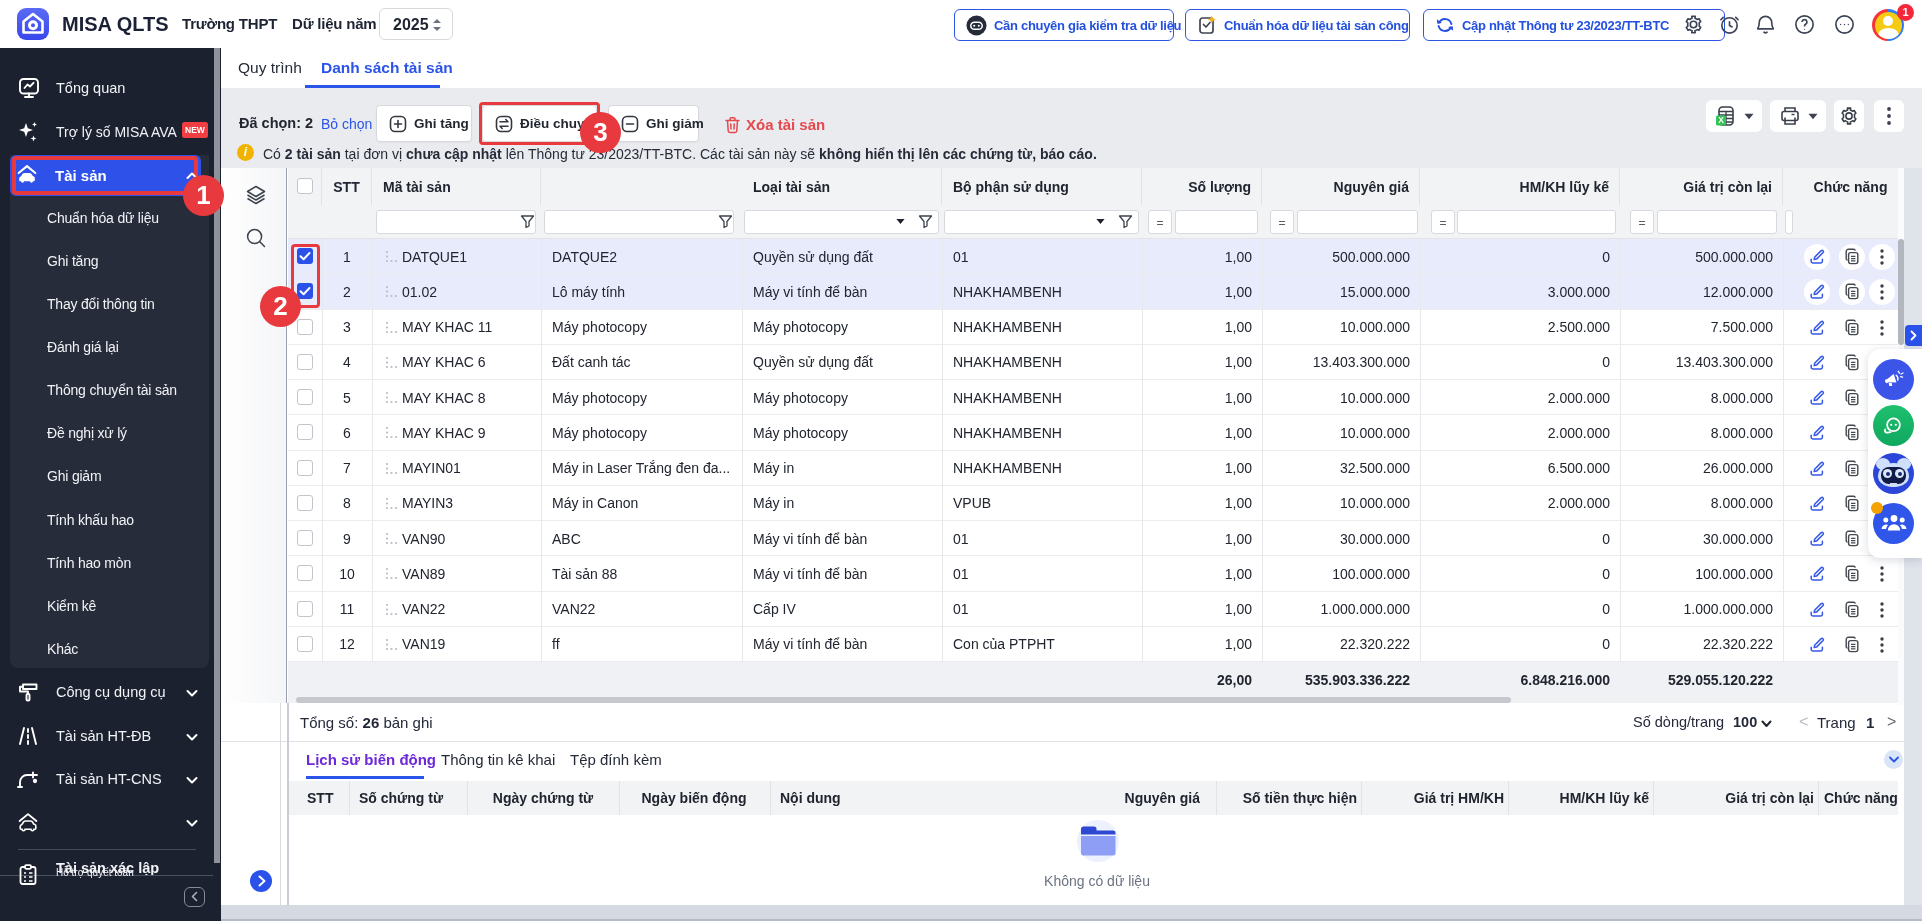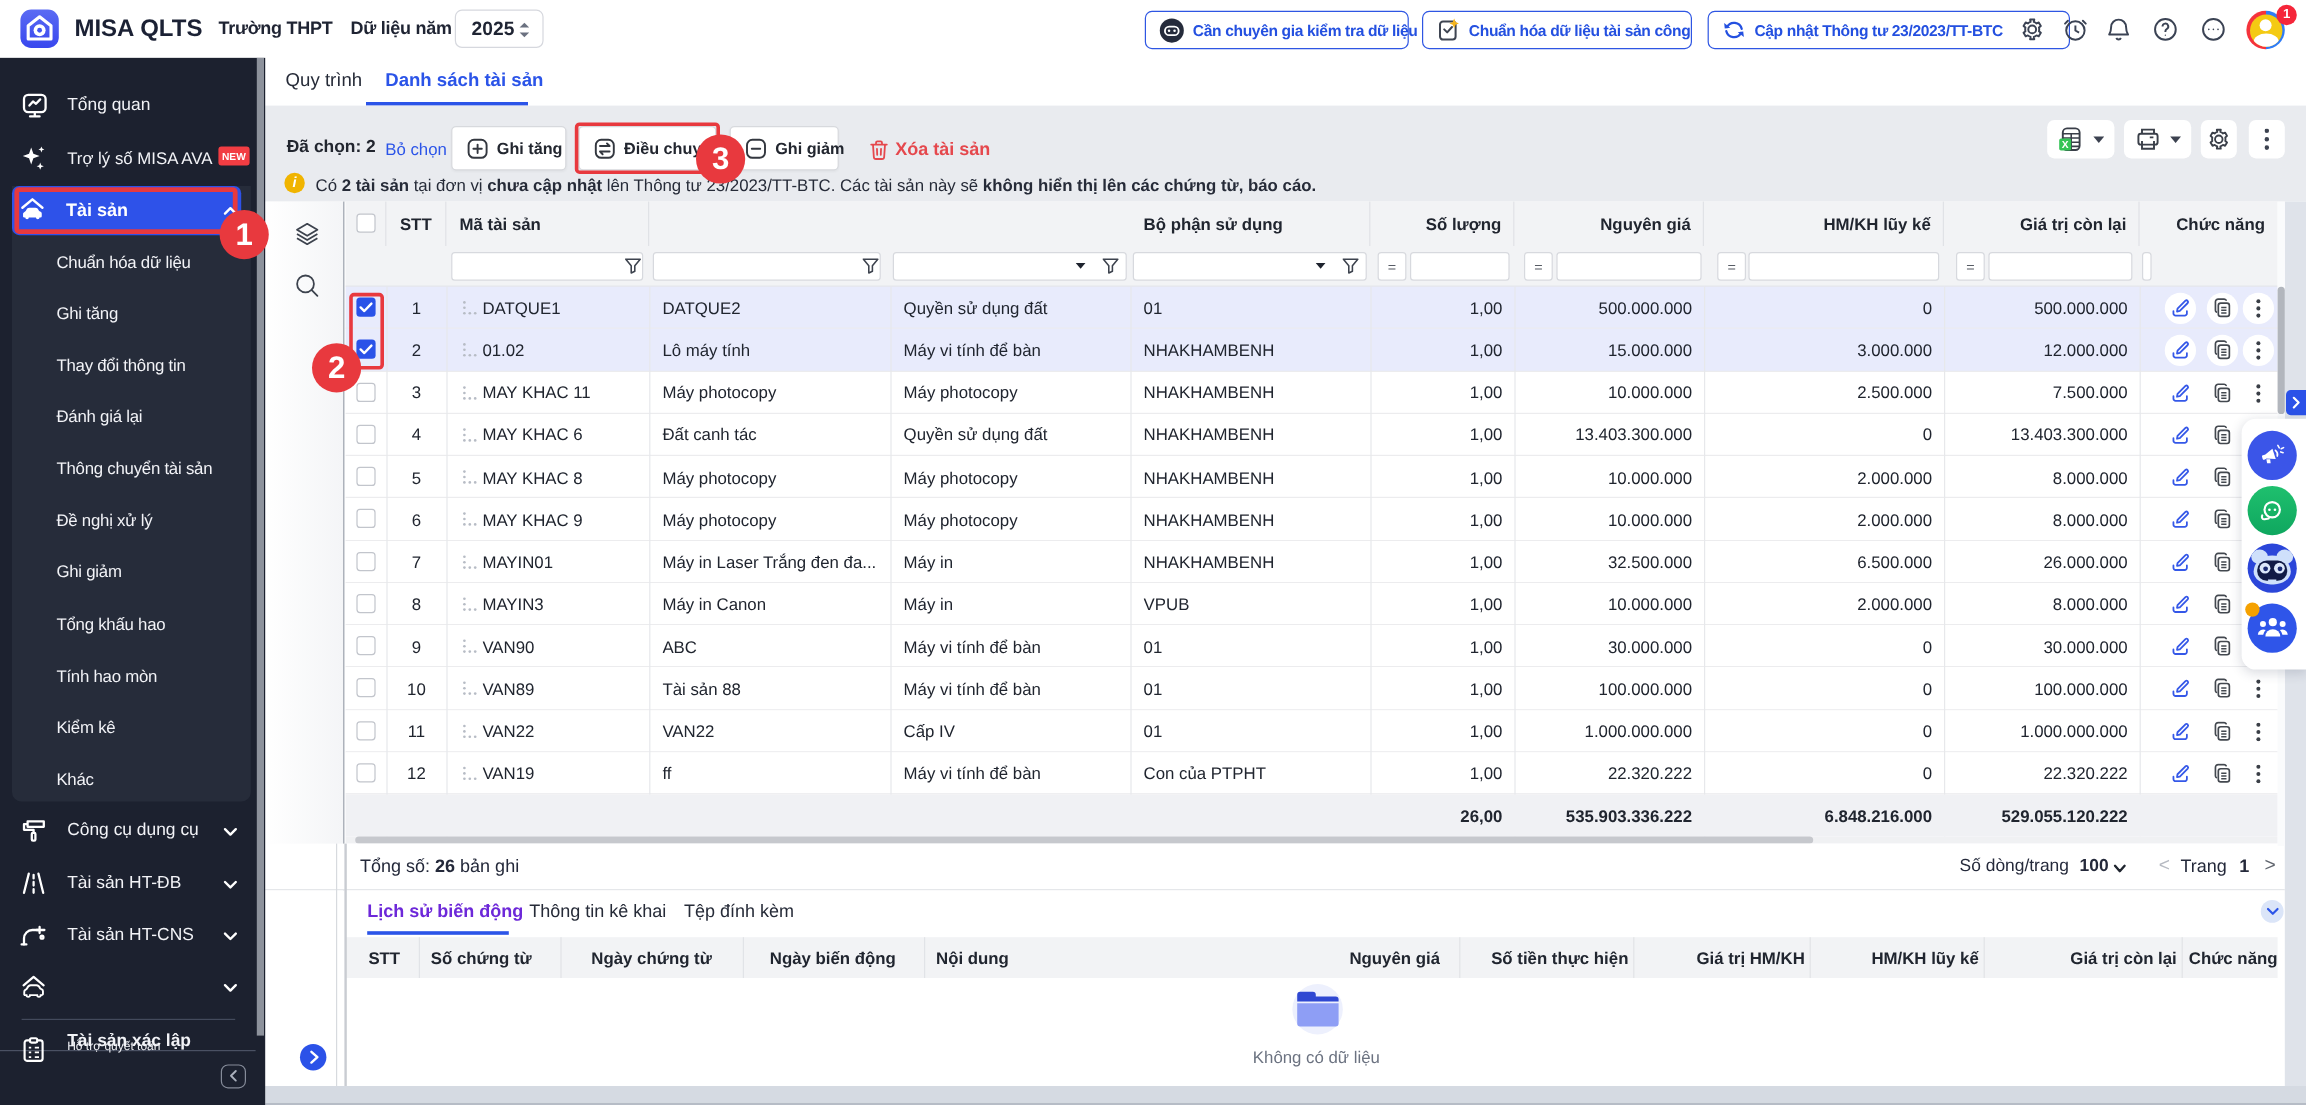--- a/index.html
+++ b/index.html
@@ -167,21 +167,21 @@
   <div class="redbox" style="left:12px;top:108px;width:186px;height:39px;border-radius:4px;border-width:4px;"></div>
   <div class="redcircle" style="left:183px;top:127px;width:41px;height:41px;font-size:26px;line-height:41px;">1</div>
 
   <div class="subitem" style="top:162px;">Chuẩn hóa dữ liệu</div>
   <div class="subitem" style="top:205px;">Ghi tăng</div>
   <div class="subitem" style="top:248px;">Thay đổi thông tin</div>
   <div class="subitem" style="top:291px;">Đánh giá lại</div>
   <div class="subitem" style="top:334px;">Thông chuyển tài sản</div>
   <div class="subitem" style="top:377px;">Đề nghị xử lý</div>
   <div class="subitem" style="top:420px;">Ghi giảm</div>
-  <div class="subitem" style="top:464px;">Tổng khấu hao</div>
+  <div class="subitem" style="top:464px;">Tính khấu hao</div>
   <div class="subitem" style="top:507px;">Tính hao mòn</div>
   <div class="subitem" style="top:550px;">Kiểm kê</div>
   <div class="subitem" style="top:593px;">Khác</div>
 
   <svg class="abs" style="left:16px;top:632px;" width="24" height="24" viewBox="0 0 24 24" fill="none" stroke="#fff" stroke-width="1.9">
     <path d="M7 4.5 L20.5 4.5 L20.5 9 L7 9 Z M7 6.8 L4 6.8 L4 11.5 L12 11.5 L12 14" stroke-linejoin="round"></path>
     <rect x="10.5" y="14" width="3" height="6.5" rx="1"></rect>
   </svg>
   <div class="abs" style="left:56px;top:636px;font-size:14.5px;font-weight:500;color:#f2f3f7;">Công cụ dụng cụ</div>
   <svg class="abs" style="left:185px;top:638px;" width="14" height="14" viewBox="0 0 14 14" fill="none" stroke="#fff" stroke-width="2">
@@ -310,20 +310,21 @@
         <path d="M13.8 13.8 L18.5 18.5" stroke-linecap="round"></path>
       </svg>
 </div>
 <div id="tablewrap">
   <div class="thead">
     <div class="hcell" style="left:0;width:34px;">
           <div class="chk off" style="left:9px;top:10px;"></div>
         </div>
     <div class="hcell" style="left:34px;width:50px;justify-content:center;">STT</div>
     <div class="hcell" style="left:84px;width:169px;padding-left:11px;">Mã tài sản</div>
+    <div class="hcell" style="left:454px;width:200px;padding-left:11px;">Loại tài sản</div>
     <div class="hcell" style="left:654px;width:200px;padding-left:11px;">Bộ phận sử dụng</div>
     <div class="hcell" style="left:854px;width:120px;justify-content:flex-end;padding-right:10px;">Số lượng</div>
     <div class="hcell" style="left:974px;width:158px;justify-content:flex-end;padding-right:10px;">Nguyên giá</div>
     <div class="hcell" style="left:1132px;width:200px;justify-content:flex-end;padding-right:10px;">HM/KH lũy kế</div>
     <div class="hcell" style="left:1332px;width:163px;justify-content:flex-end;padding-right:10px;">Giá trị còn lại</div>
     <div class="hcell" style="left:1495px;width:115px;justify-content:center;padding-left:20px;border-right:none;">Chức năng</div>
   </div>
   <div class="tfilter">
     <div class="finput" style="left:88px;width:160px;"></div>
     <svg class="funnel" style="left:232px;top:9px;" width="15" height="15" viewBox="0 0 15 15" fill="none" stroke="#3d434e" stroke-width="1.3">

